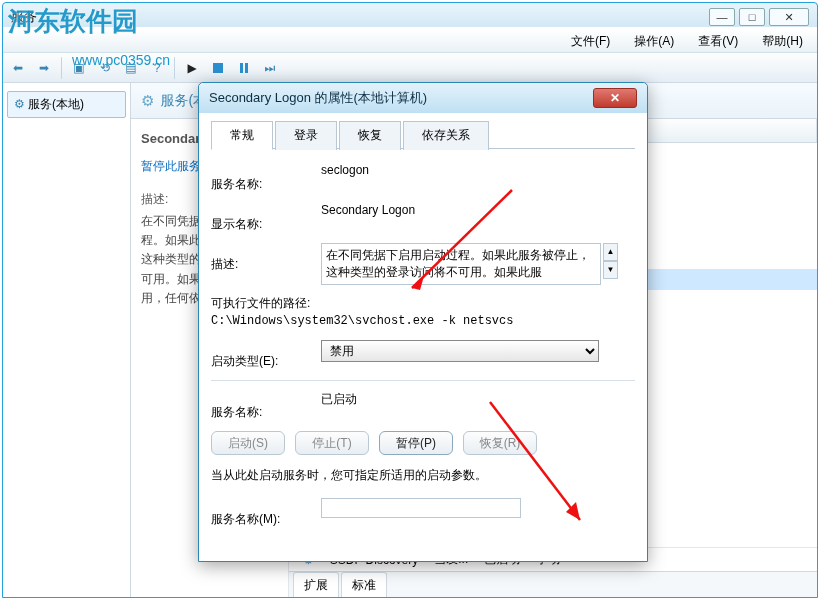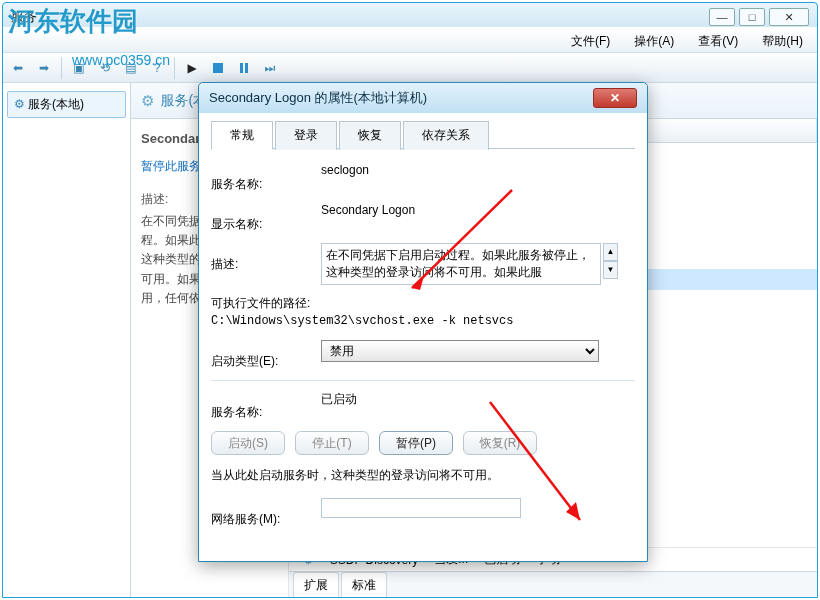--- a/index.html
+++ b/index.html
@@ -304,24 +304,24 @@
       <div class="val">已启动</div>
     </div>
 
     <div class="svc-btns">
       <button>启动(S)</button>
       <button>停止(T)</button>
       <button class="enabled">暂停(P)</button>
       <button>恢复(R)</button>
     </div>
 
-    <div class="note">当从此处启动服务时，这种类型的登录访问将不可用。</div>
-
-    <div class="formrow">
-      <div class="lbl">网络服务(M):</div>
+    <div class="note">当从此处启动服务时，您可指定所适用的启动参数。</div>
+
+    <div class="formrow">
+      <div class="lbl">服务名称(M):</div>
       <input class="param-in" style="">
     </div>
   </div>
 
 </div>
 
 <div class="arrow" style="left:402px;top:190px">
   <svg width="120" height="110">
       <line x1="110" y1="0" x2="10" y2="98" stroke="#e11" stroke-width="2.5"></line>
       <polygon points="10,98 22,86 18,100" fill="#e11"></polygon>

